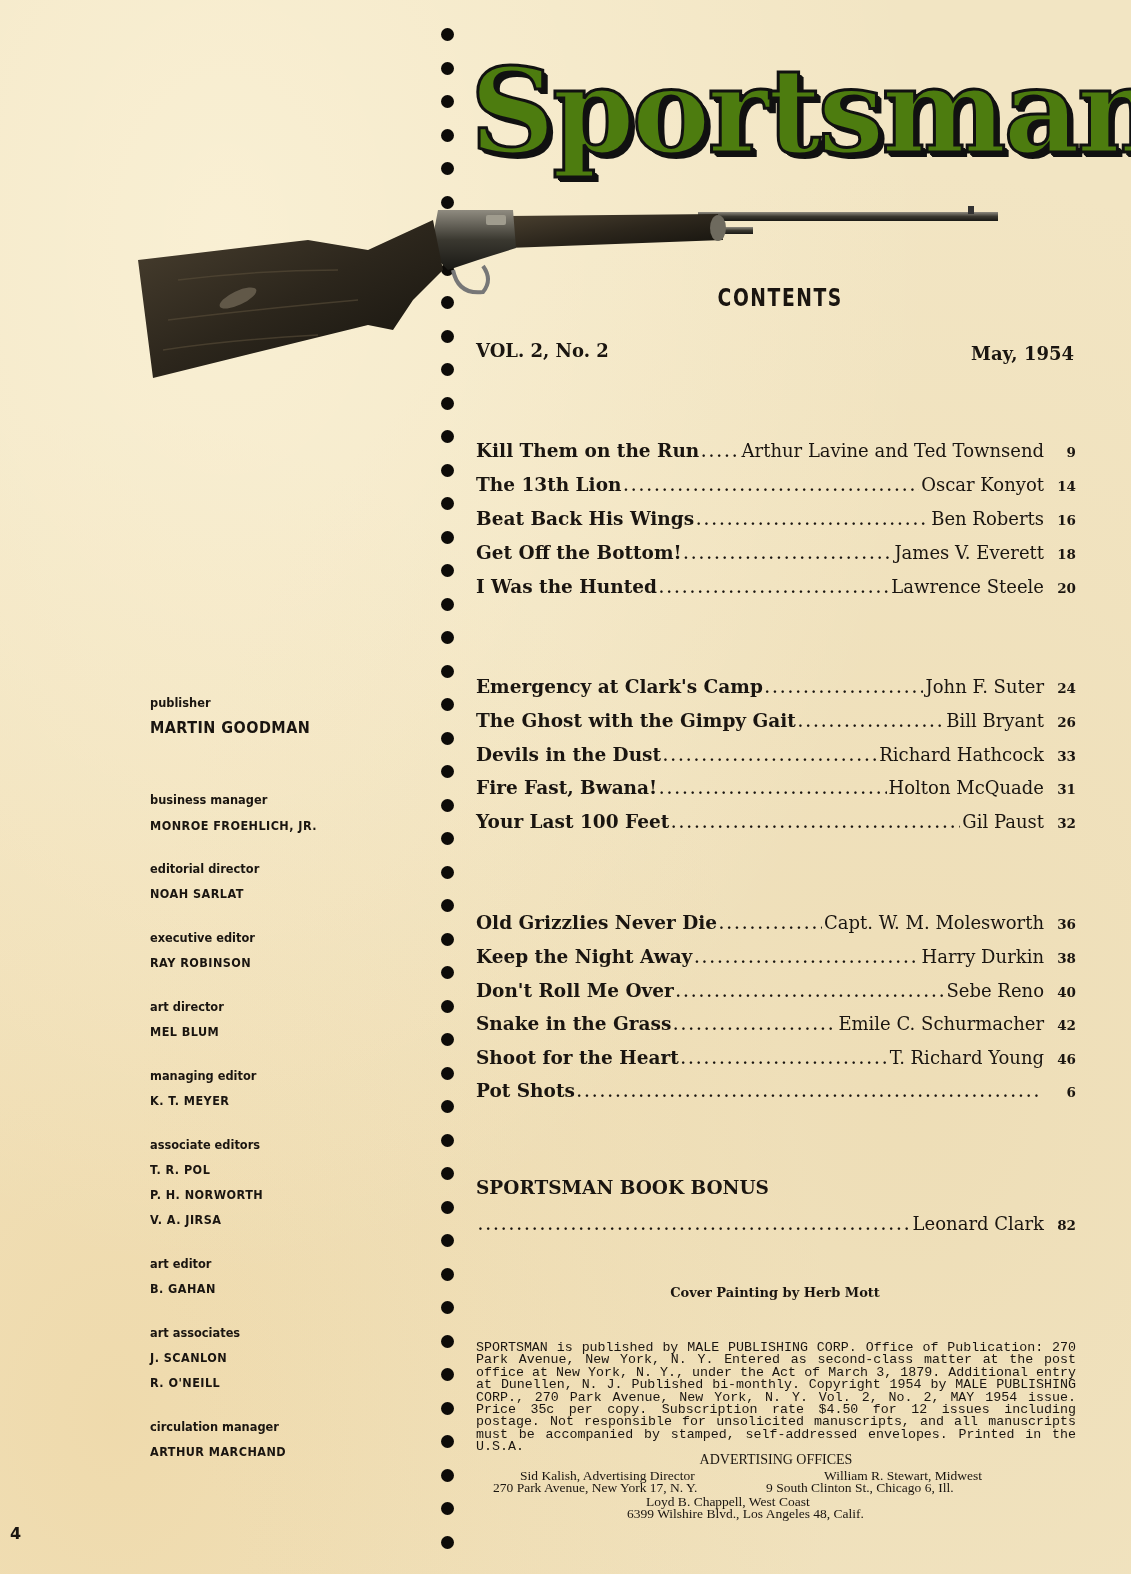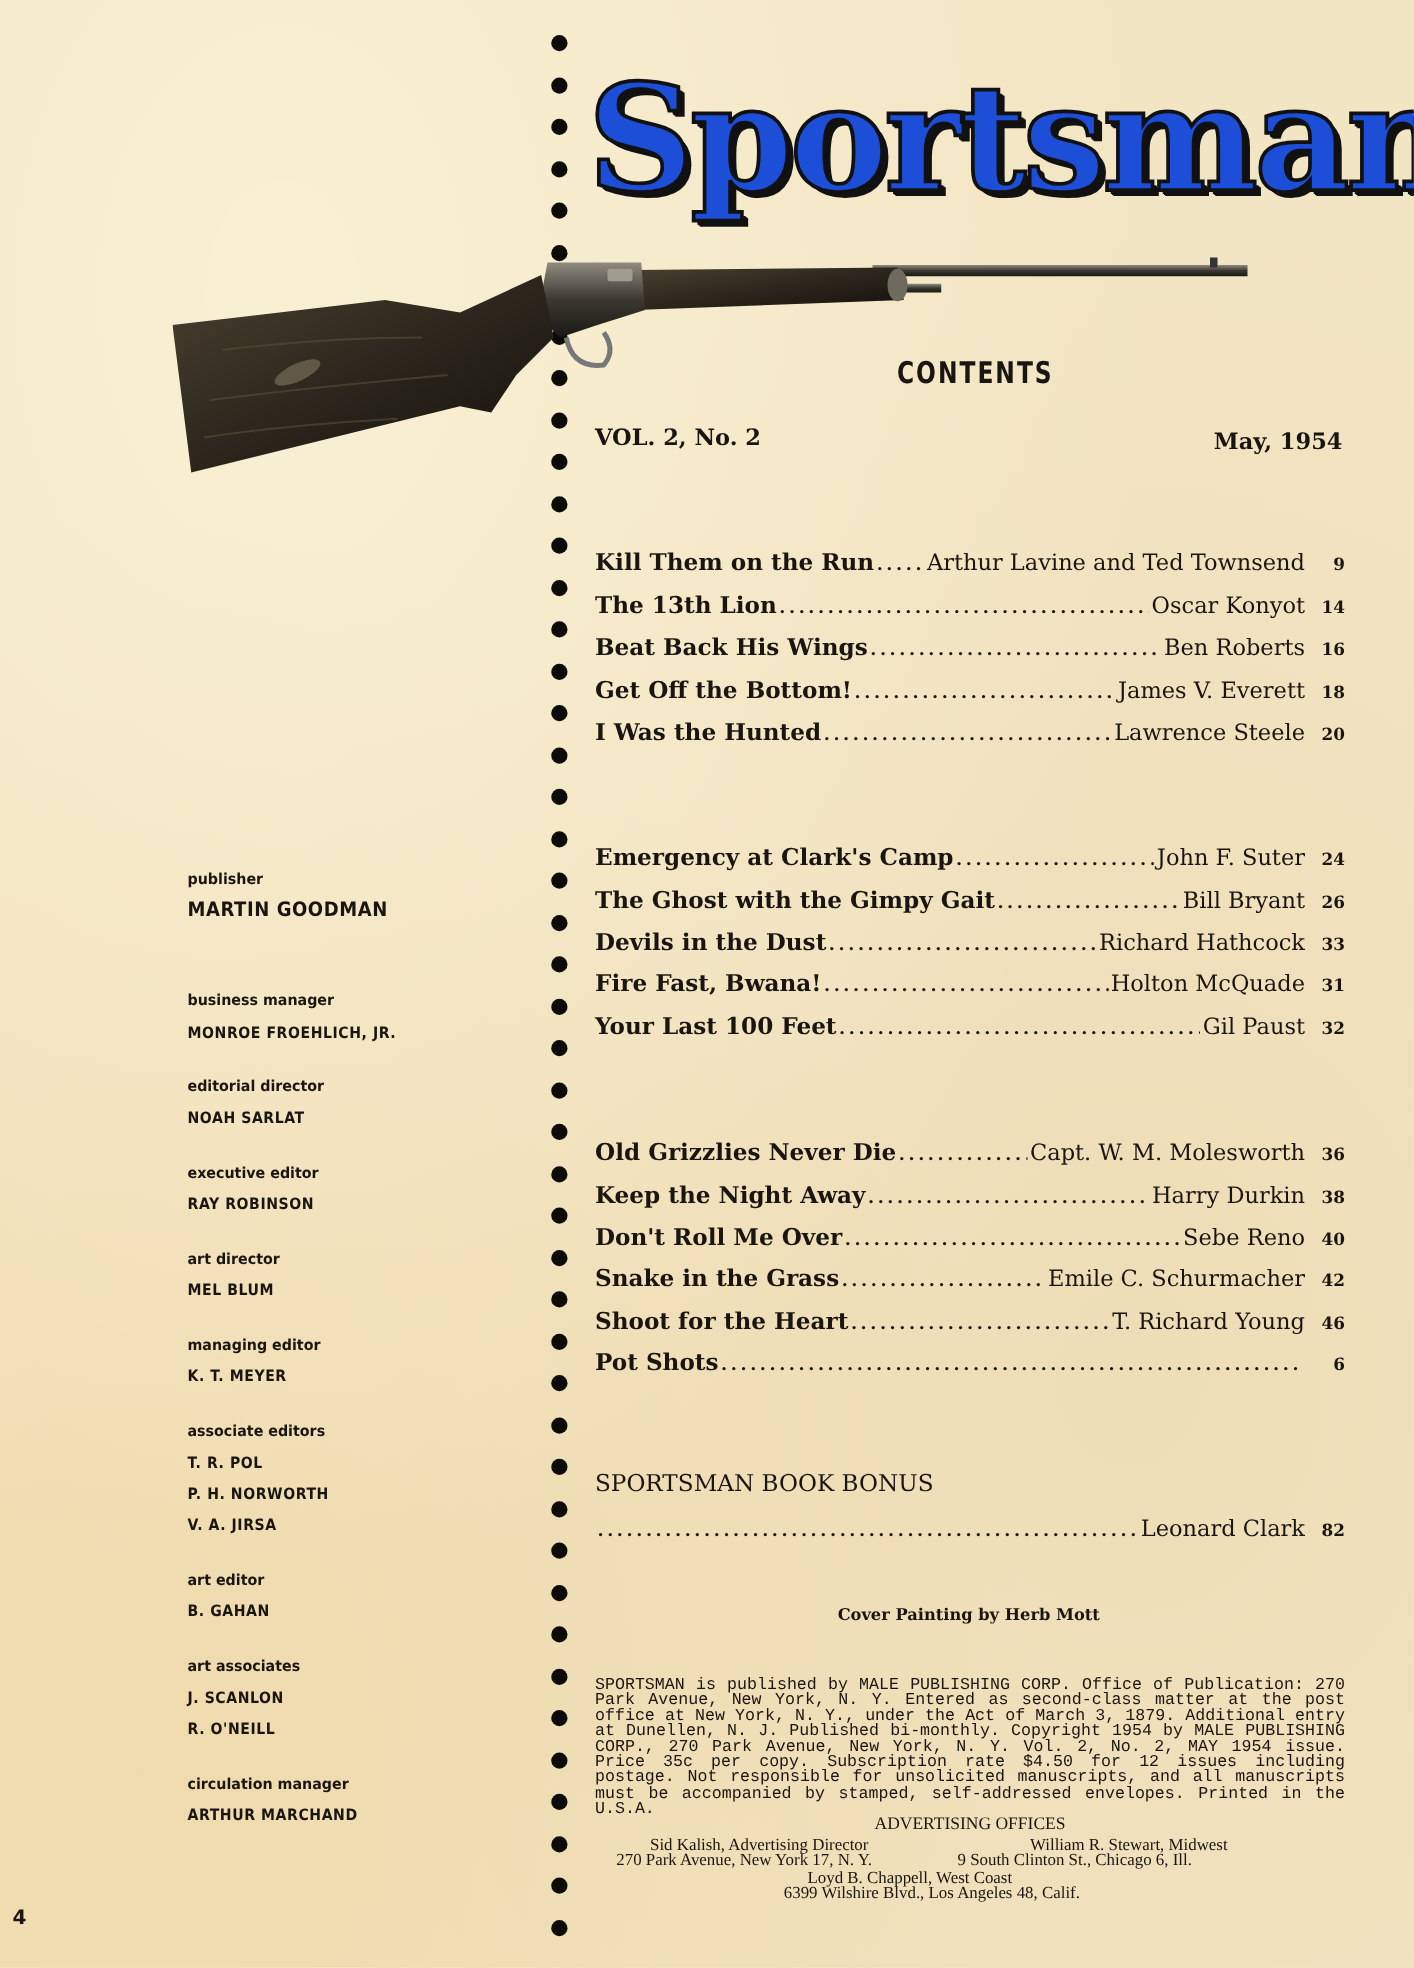--- a/index.html
+++ b/index.html
@@ -17,21 +17,21 @@
 
   
   #dots { position: absolute; left: 441px; top: 28px; width: 13px; }
   .dot { width: 13px; height: 13px; border-radius: 50%; background: #0d0b08; margin-bottom: 20.5px; }
 
   
   #masthead {
     left: 470px; top: 52px; width: 610px;
     font-family: "DejaVu Serif", serif; font-weight: bold;
     font-size: 118px; line-height: 118px; letter-spacing: -3px;
-    color: #1d4ed8;
+    color: #4d7c0f;
     -webkit-text-stroke: 3px #111;
     text-shadow: 5px 5px 0 #111, 4px 4px 0 #111, 3px 3px 0 #111;
     white-space: nowrap;
   }
 
   
   #rifle { left: 138px; top: 200px; width: 870px; height: 185px; }
 
   #contents-title {
     left: 700px; top: 284px; width: 160px; text-align: center;
@@ -48,21 +48,21 @@
   }
   .toc-title { font-weight: bold; font-size: 18.5px; white-space: nowrap; }
   .toc-leader {
     flex: 1; overflow: hidden; white-space: nowrap; font-size: 14px;
     letter-spacing: 3px; margin: 0 2px; font-weight: bold;
   }
   .toc-leader::before { content: ". . . . . . . . . . . . . . . . . . . . . . . . . . . . . . . . . . . . . . . . . . . . . . . . . . . . . . . . . . . . . . . . . . . . . . . ."; letter-spacing: -1px; }
   .toc-author { font-weight: normal; font-size: 18px; white-space: nowrap; }
   .toc-page { font-weight: bold; font-size: 13.5px; width: 32px; text-align: right; }
 
-  #bonus-heading { left: 476px; top: 1177px; font-weight: normal; font-size: 18.5px; }
+  #bonus-heading { left: 476px; top: 1177px; font-weight: bold; font-size: 18.5px; }
   #cover-credit { left: 560px; top: 1285px; width: 430px; text-align: center; font-weight: bold; font-size: 13px; }
 
   #legal {
     left: 476px; top: 1342px; width: 600px;
     font-family: Liberation Mono, monospace; font-size: 13.3px; line-height: 12.4px;
     text-align: justify; text-align-last: left;
   }
   #ad-heading { left: 476px; top: 1452px; width: 600px; text-align: center; font-family: "Liberation Serif", serif; font-size: 14px; }
   .ad-line { position: absolute; font-family: "Liberation Serif", serif; font-size: 13.5px; white-space: nowrap; line-height: 13px; }
 

